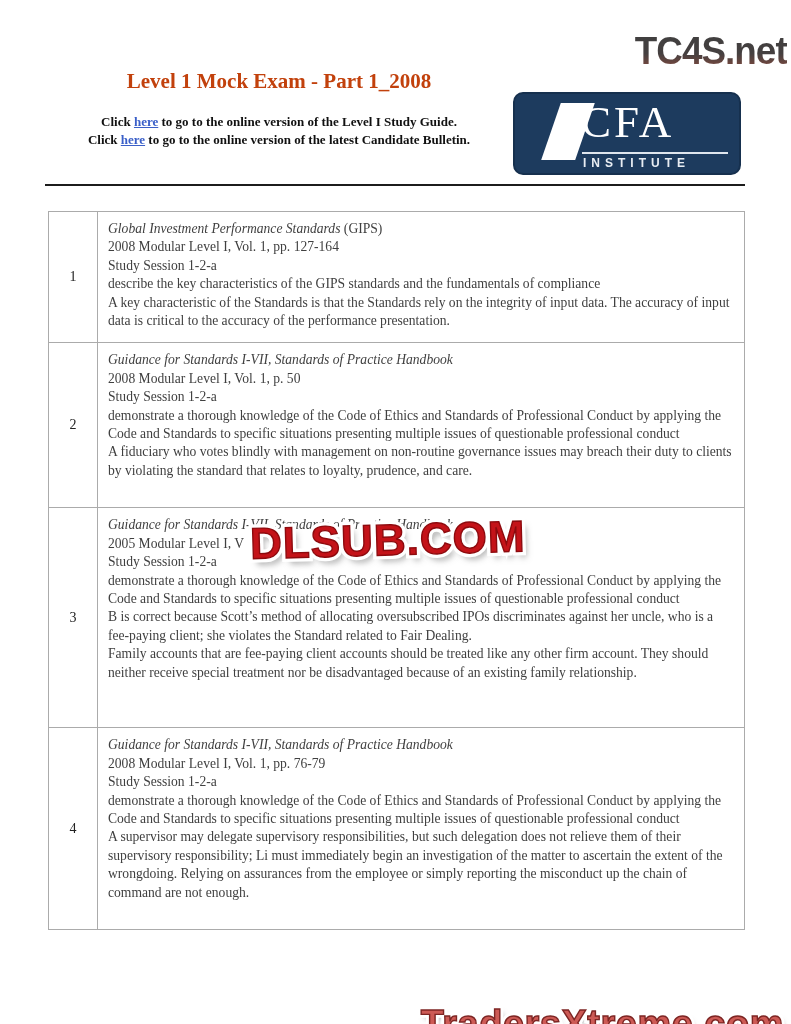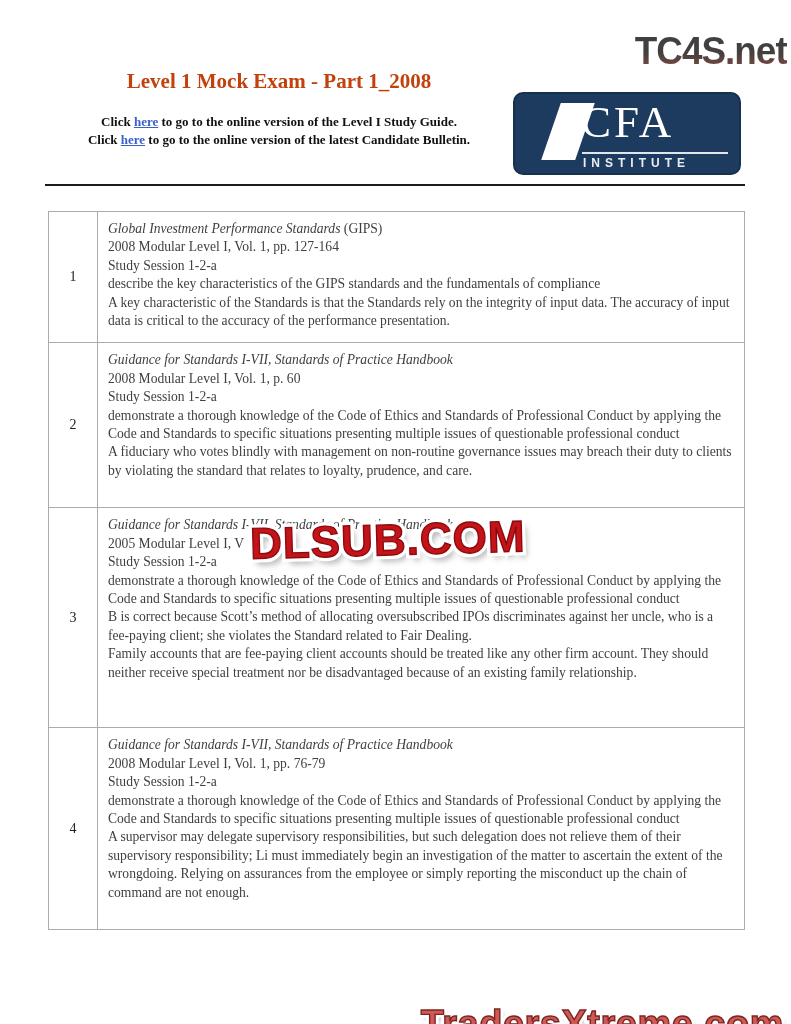--- a/index.html
+++ b/index.html
@@ -213,21 +213,21 @@
           <div>2008 Modular Level I, Vol. 1, pp. 127-164</div>
           <div>Study Session 1-2-a</div>
           <div class="answer-body">describe the key characteristics of the GIPS standards and the fundamentals of compliance
 A key characteristic of the Standards is that the Standards rely on the integrity of input data. The accuracy of input data is critical to the accuracy of the performance presentation.</div>
         </td>
       </tr>
       <tr class="row-2">
         <td class="num-cell">2</td>
         <td class="content-cell">
           <div><span class="cite-title">Guidance for Standards I-VII, Standards of Practice Handbook</span><span class="cite-suffix"></span></div>
-          <div>2008 Modular Level I, Vol. 1, p. 60</div>
+          <div>2008 Modular Level I, Vol. 1, p. 50</div>
           <div>Study Session 1-2-a</div>
           <div class="answer-body">demonstrate a thorough knowledge of the Code of Ethics and Standards of Professional Conduct by applying the Code and Standards to specific situations presenting multiple issues of questionable professional conduct
 A fiduciary who votes blindly with management on non-routine governance issues may breach their duty to clients by violating the standard that relates to loyalty, prudence, and care.</div>
         </td>
       </tr>
       <tr class="row-3">
         <td class="num-cell">3</td>
         <td class="content-cell">
           <div><span class="cite-title">Guidance for Standards I-VII, Standards of Practice Handbook</span><span class="cite-suffix"></span></div>
           <div>2005 Modular Level I, V</div>

